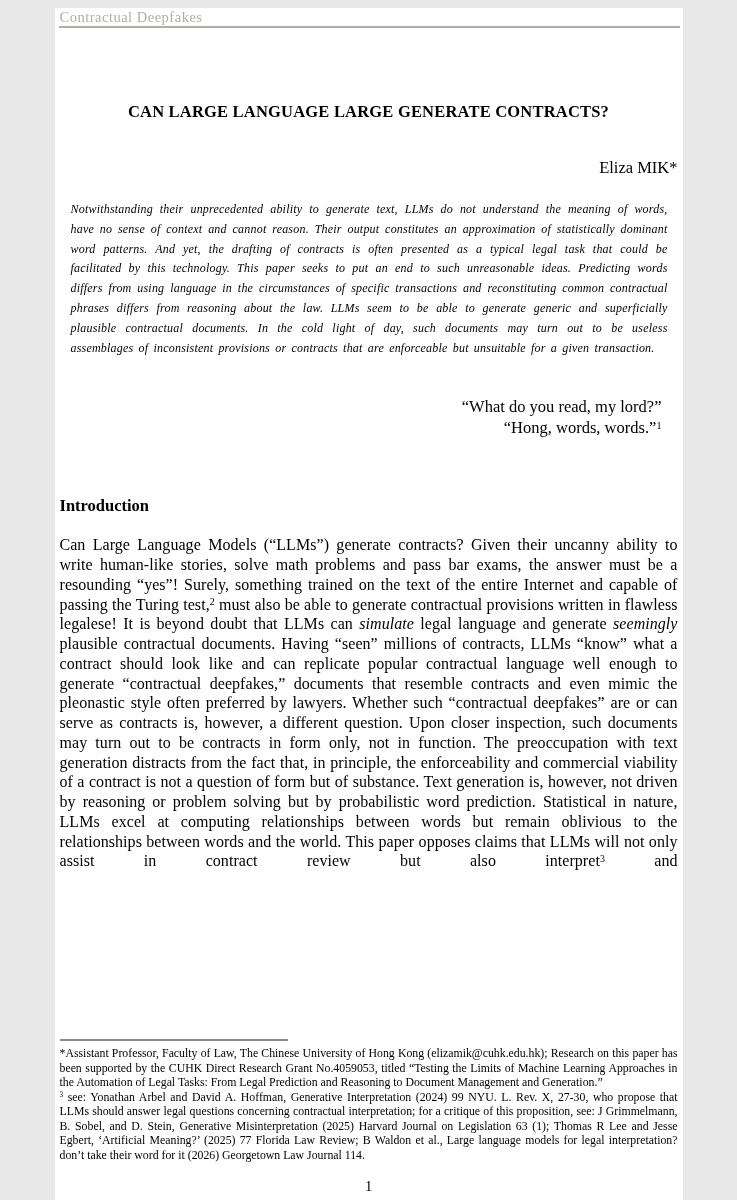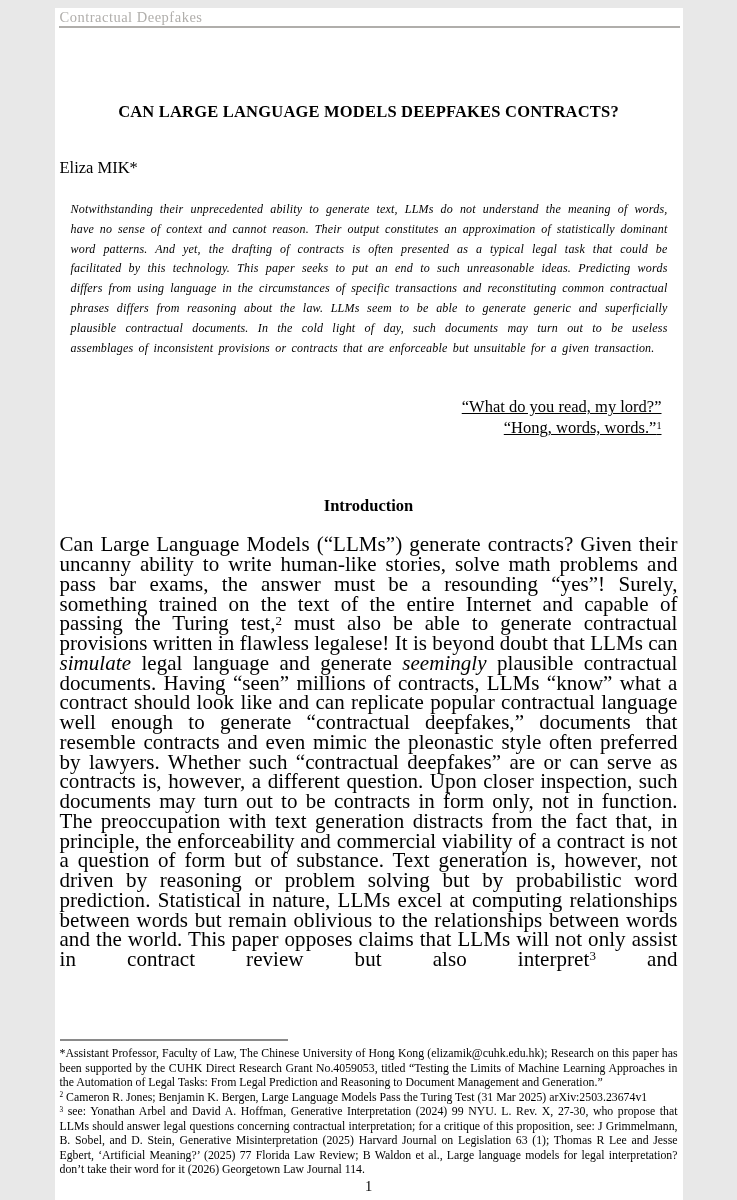--- a/index.html
+++ b/index.html
@@ -26,49 +26,47 @@
 
   .paper-title {
     margin:54px 0 0 0;
     text-align:center;
     font-size:16.5px; font-weight:bold;
     line-height:21px;
     letter-spacing:0.2px;
   }
   .author {
     margin-top:36px;
-    text-align:left;
+    text-align:right;
     font-size:16.5px;
     line-height:20px;
   }
   .abstract {
     margin:22px 10px 0 11px;
     font-style:italic;
     font-size:12px;
     line-height:19.8px;
     text-align:justify;
     letter-spacing:0.2px;
     word-spacing:2px;
   }
   .epigraph {
     margin:38px 16px 0 0;
     text-align:right;
     font-size:16.5px;
     line-height:21px;
-    text-decoration:underline;
   }
   .section-heading {
     margin:57px 0 0 0;
-    text-align:center;
     font-size:16.5px; font-weight:bold;
     line-height:21px;
   }
   .body-text {
     margin:19px 0 0 0;
-    font-size:21px;
+    font-size:16px;
     line-height:19.75px;
     text-align:justify;
     text-align-last:justify;
     letter-spacing:0.05px;
   }
   .it { font-style:italic; }
   sup {
     font-size:0.62em;
     line-height:0;
     vertical-align:baseline;
@@ -104,40 +102,39 @@
 <div class="page">
 
   <div class="running-header">
     <span>Contractual Deepfakes</span>
   </div>
 
   <div class="content">
 
     <h1 class="paper-title">
       <br>
-      <span>CAN LARGE LANGUAGE MODELS DEEPFAKES CONTRACTS?</span>
+      <span>CAN LARGE LANGUAGE LARGE GENERATE CONTRACTS?</span>
     </h1>
 
     <div class="author">Eliza MIK*</div>
 
     <p class="abstract">Notwithstanding their unprecedented ability to generate text, LLMs do not understand the meaning of words, have no sense of context and cannot reason. Their output constitutes an approximation of statistically dominant word patterns. And yet, the drafting of contracts is often presented as a typical legal task that could be facilitated by this technology. This paper seeks to put an end to such unreasonable ideas. Predicting words differs from using language in the circumstances of specific transactions and reconstituting common contractual phrases differs from reasoning about the law. LLMs seem to be able to generate generic and superficially plausible contractual documents. In the cold light of day, such documents may turn out to be useless assemblages of inconsistent provisions or contracts that are enforceable but unsuitable for a given transaction.</p>
 
     <div class="epigraph">
       <div>“What do you read, my lord?”</div>
       <div><span>“Hong, words, words.”</span><sup>1</sup></div>
     </div>
 
     <h2 class="section-heading">Introduction</h2>
 
     <p class="body-text"><span>Can Large Language Models (“LLMs”) generate contracts? Given their uncanny ability to write human-like stories, solve math problems and pass bar exams, the answer must be a resounding “yes”! Surely, something trained on the text of the entire Internet and capable of passing the Turing test,</span><sup>2</sup><span> must also be able to generate contractual provisions written in flawless legalese! It is beyond doubt that LLMs can </span><span class="it">simulate</span><span> legal language and generate </span><span class="it">seemingly</span><span> plausible contractual documents. Having “seen” millions of contracts, LLMs “know” what a contract should look like and can replicate popular contractual language well enough to generate “contractual deepfakes,” documents that resemble contracts and even mimic the pleonastic style often preferred by lawyers. Whether such “contractual deepfakes” are or can serve as contracts is, however, a different question. Upon closer inspection, such documents may turn out to be contracts in form only, not in function. The preoccupation with text generation distracts from the fact that, in principle, the enforceability and commercial viability of a contract is not a question of form but of substance. Text generation is, however, not driven by reasoning or problem solving but by probabilistic word prediction. Statistical in nature, LLMs excel at computing relationships between words but remain oblivious to the relationships between words and the world. This paper opposes claims that LLMs will not only assist in contract review but also interpret</span><sup>3</sup><span> and</span></p>
 
   </div>
 
   <div class="footer">
     <div class="fn-separator"></div>
     <p class="fn">*Assistant Professor, Faculty of Law, The Chinese University of Hong Kong (elizamik@cuhk.edu.hk); Research on this paper has been supported by the CUHK Direct Research Grant No.4059053, titled “Testing the Limits of Machine Learning Approaches in the Automation of Legal Tasks: From Legal Prediction and Reasoning to Document Management and Generation.”</p>
-    <p class="fn"><sup>2</sup><span> Cameron R. Jones; Benjamin K. Bergen, Large Language Models Pass the Turing Test (31 Mar 2025) arXiv:2503.23674v1</span></p>
     <p class="fn"><sup>3</sup><span> see: Yonathan Arbel and David A. Hoffman, Generative Interpretation (2024) 99 NYU. L. Rev. X, 27-30, who propose that LLMs should answer legal questions concerning contractual interpretation; for a critique of this proposition, see: J Grimmelmann, B. Sobel, and D. Stein, Generative Misinterpretation (2025) Harvard Journal on Legislation 63 (1); Thomas R Lee and Jesse Egbert, ‘Artificial Meaning?’ (2025) 77 Florida Law Review; B Waldon et al., Large language models for legal interpretation? don’t take their word for it (2026) Georgetown Law Journal 114.</span></p>
   </div>
 
   <div class="page-number">1</div>
 
 </div>
 
 </body></html>

